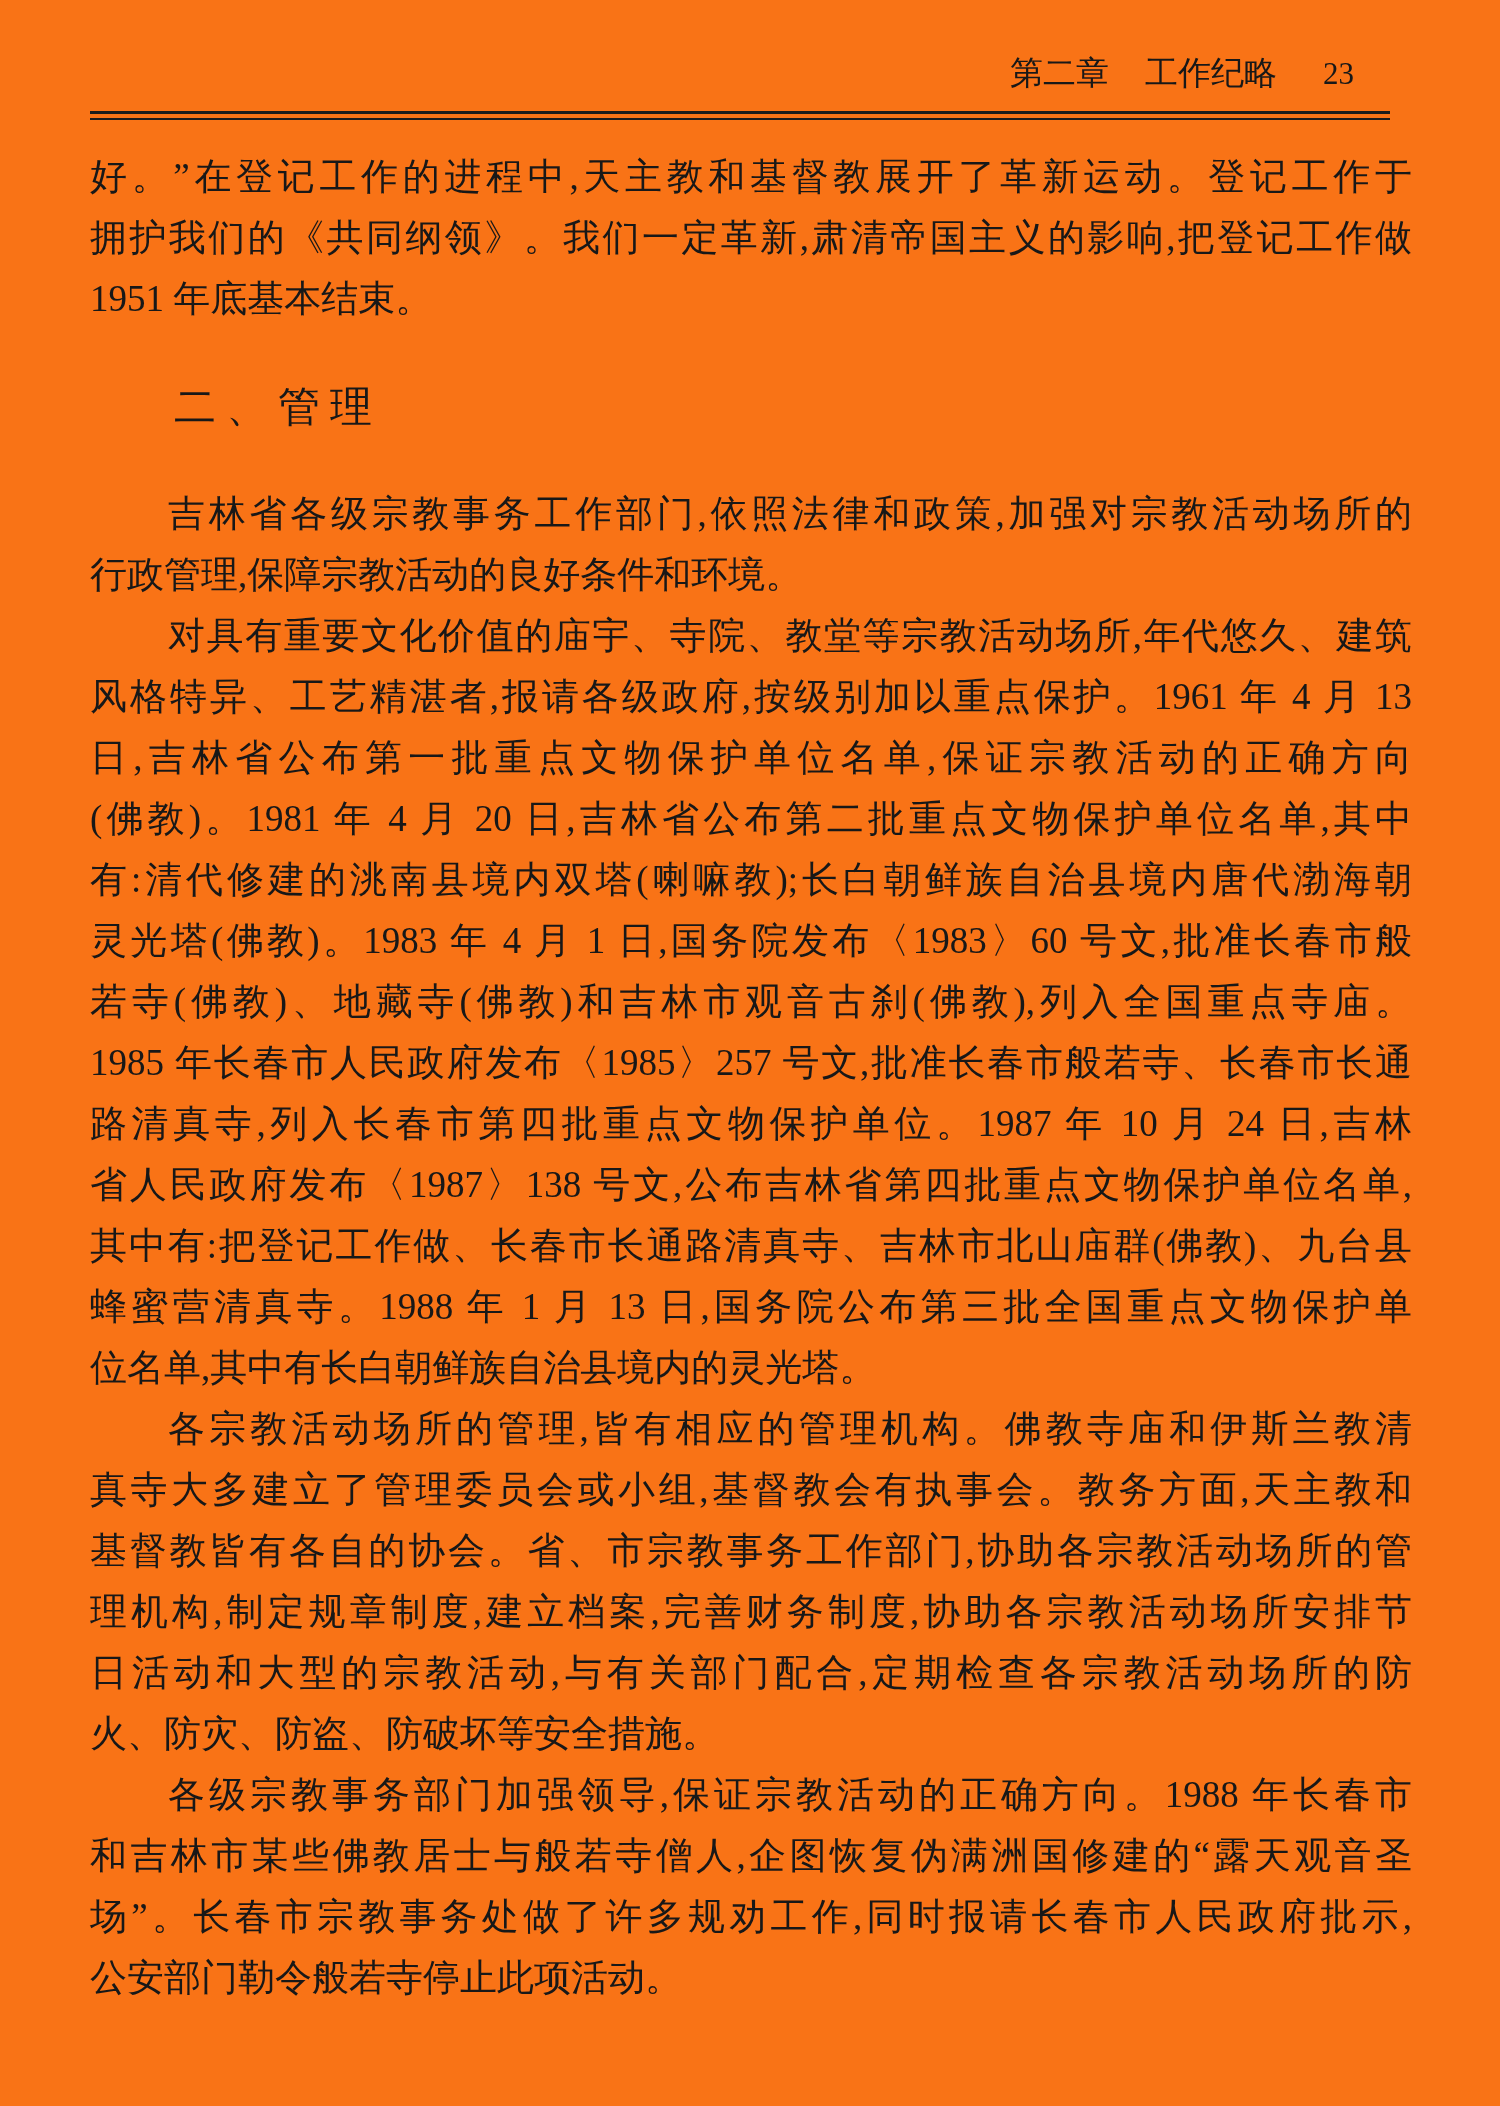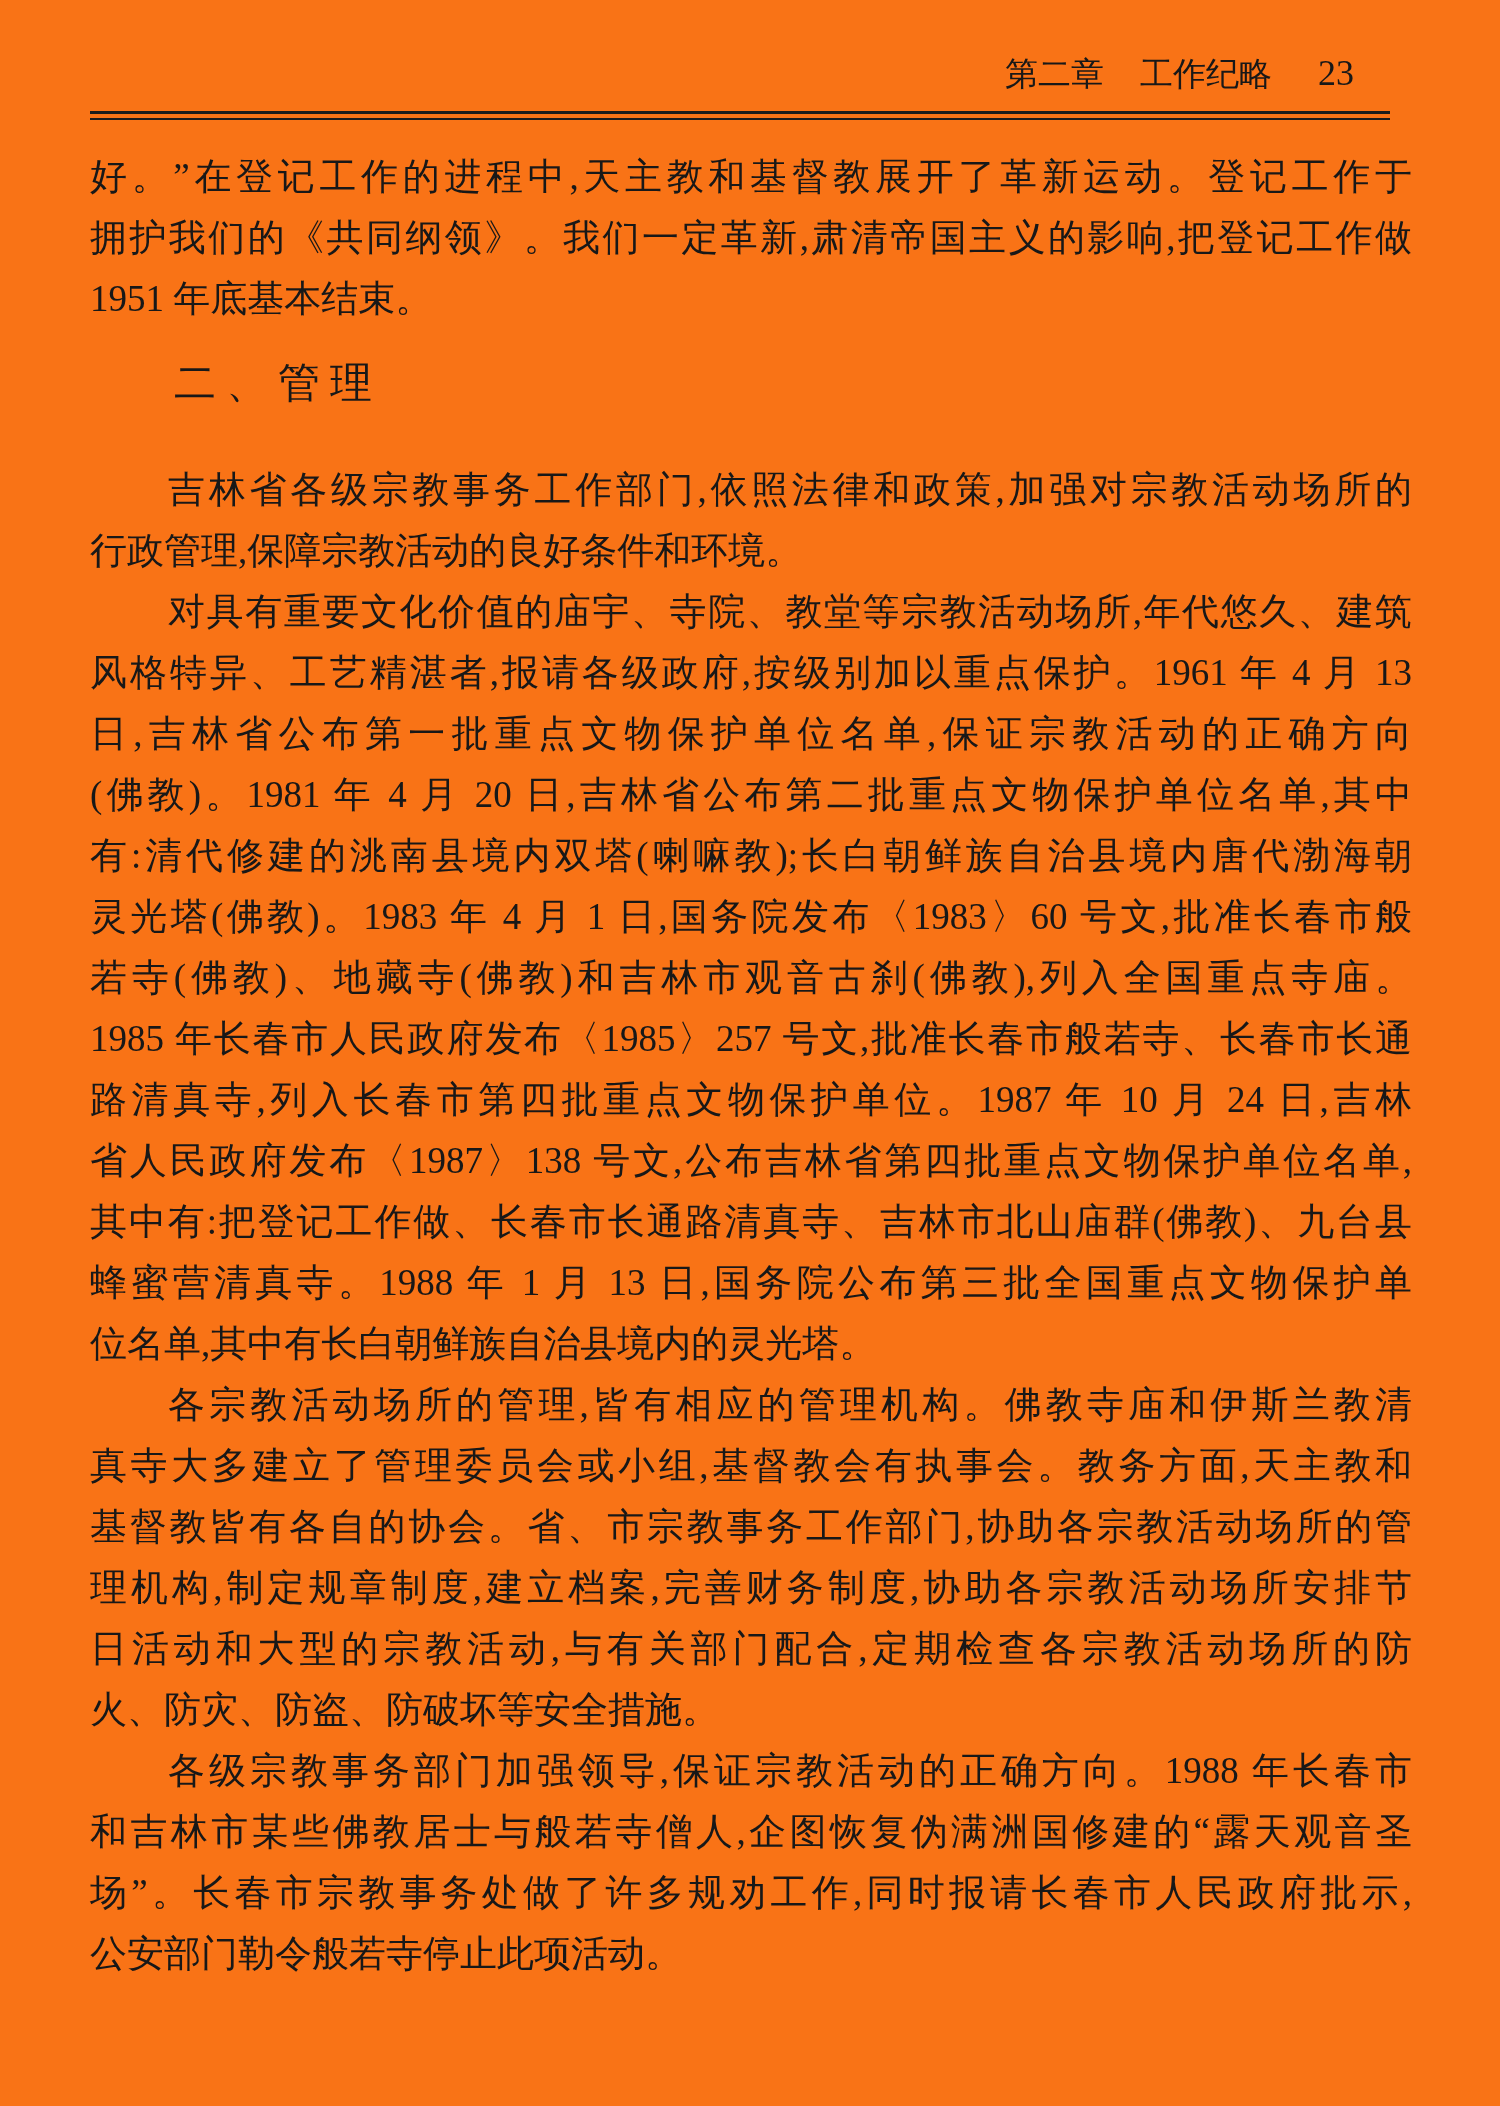--- a/index.html
+++ b/index.html
@@ -23,21 +23,21 @@
     display: flex;
     justify-content: flex-end;
     align-items: baseline;
     font-size: 33px;
     line-height: 42px;
     padding-right: 58px;
   }
   .running-head .chapter { margin-right: 36px; }
   .running-head .section { margin-right: 46px; }
   .running-head .pageno {
-    font-size: 36px;
+    font-size: 31px;
     font-family: "Liberation Serif", "DejaVu Serif", serif;
   }
   .head-rule {
     margin-top: 16px;
     height: 4px;
     width: 1300px;
     border-top: 3px solid #1c1c1c;
     border-bottom: 2px solid #1c1c1c;
   }
   .body-text {
@@ -51,21 +51,21 @@
     text-align-last: justify;
     text-justify: inter-character;
   }
   .line-end {
     text-align-last: left;
   }
   .line-indent {
     text-indent: 78px;
   }
   .section-heading {
-    margin: 28px 0 50px 84px;
+    margin: 52px 0 50px 84px;
     font-size: 42px;
     line-height: 52px;
     letter-spacing: 10px;
     font-weight: 400;
   }
 </style>
 </head>
 <body>
 
 <div class="page">

